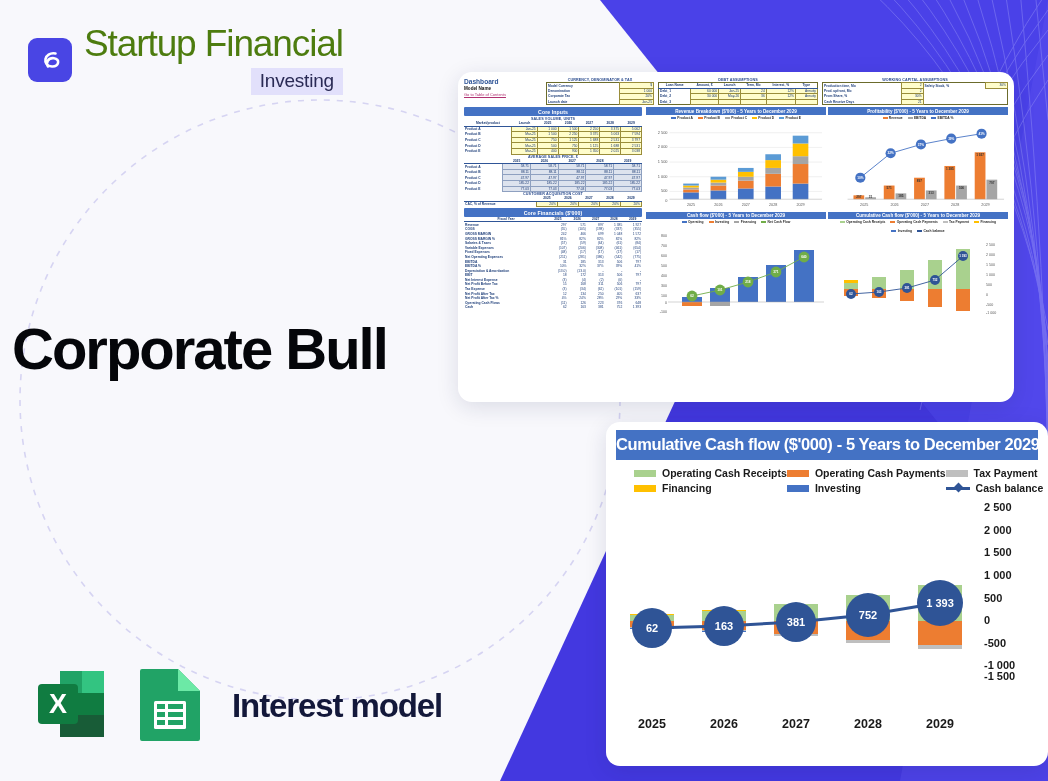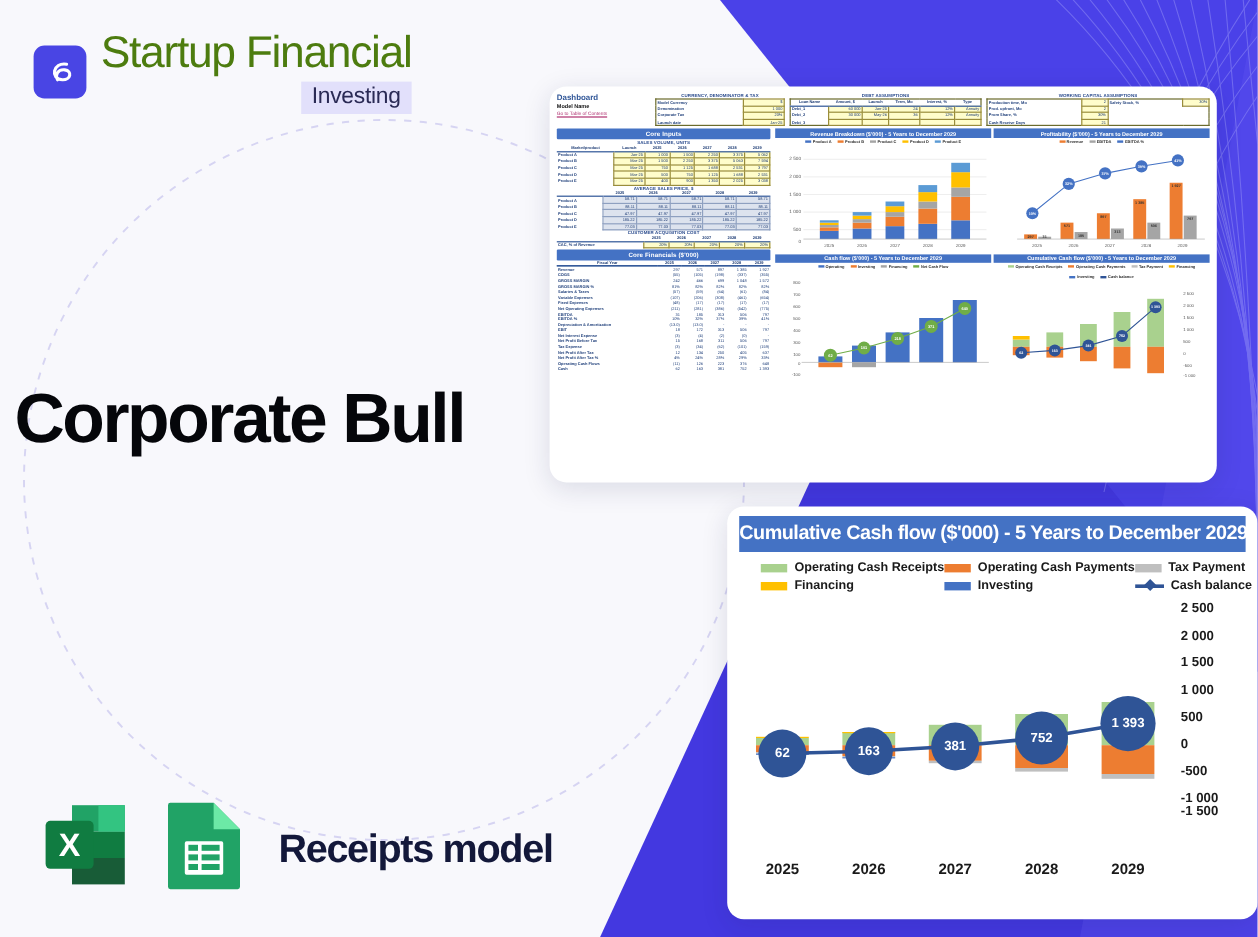--- a/index.html
+++ b/index.html
@@ -199,21 +199,21 @@
       <path d="M44 6 l22 22 h-22 z" fill="#6ce9a6"></path>
       <rect x="20" y="38" width="32" height="28" rx="1.5" fill="#ffffff"></rect>
       <rect x="23" y="41" width="8" height="5" fill="#21a366"></rect>
       <rect x="34" y="41" width="15" height="5" fill="#21a366"></rect>
       <rect x="23" y="49" width="8" height="5" fill="#21a366"></rect>
       <rect x="34" y="49" width="15" height="5" fill="#21a366"></rect>
       <rect x="23" y="57" width="8" height="5" fill="#21a366"></rect>
       <rect x="34" y="57" width="15" height="5" fill="#21a366"></rect>
     </svg>
   </span>
-  <span class="footer-label">Receipts model</span>
+  <span class="footer-label">Interest model</span>
 </div>
 
 <div class="card xl" id="dash-card">
 
   <div class="dash-top">
 
     <div style="width:78px;flex:0 0 auto;">
       <div class="dash-head">Dashboard</div>
       <div class="dash-sub">Model Name</div>
       <div class="dash-link">Go to Table of Contents</div>

